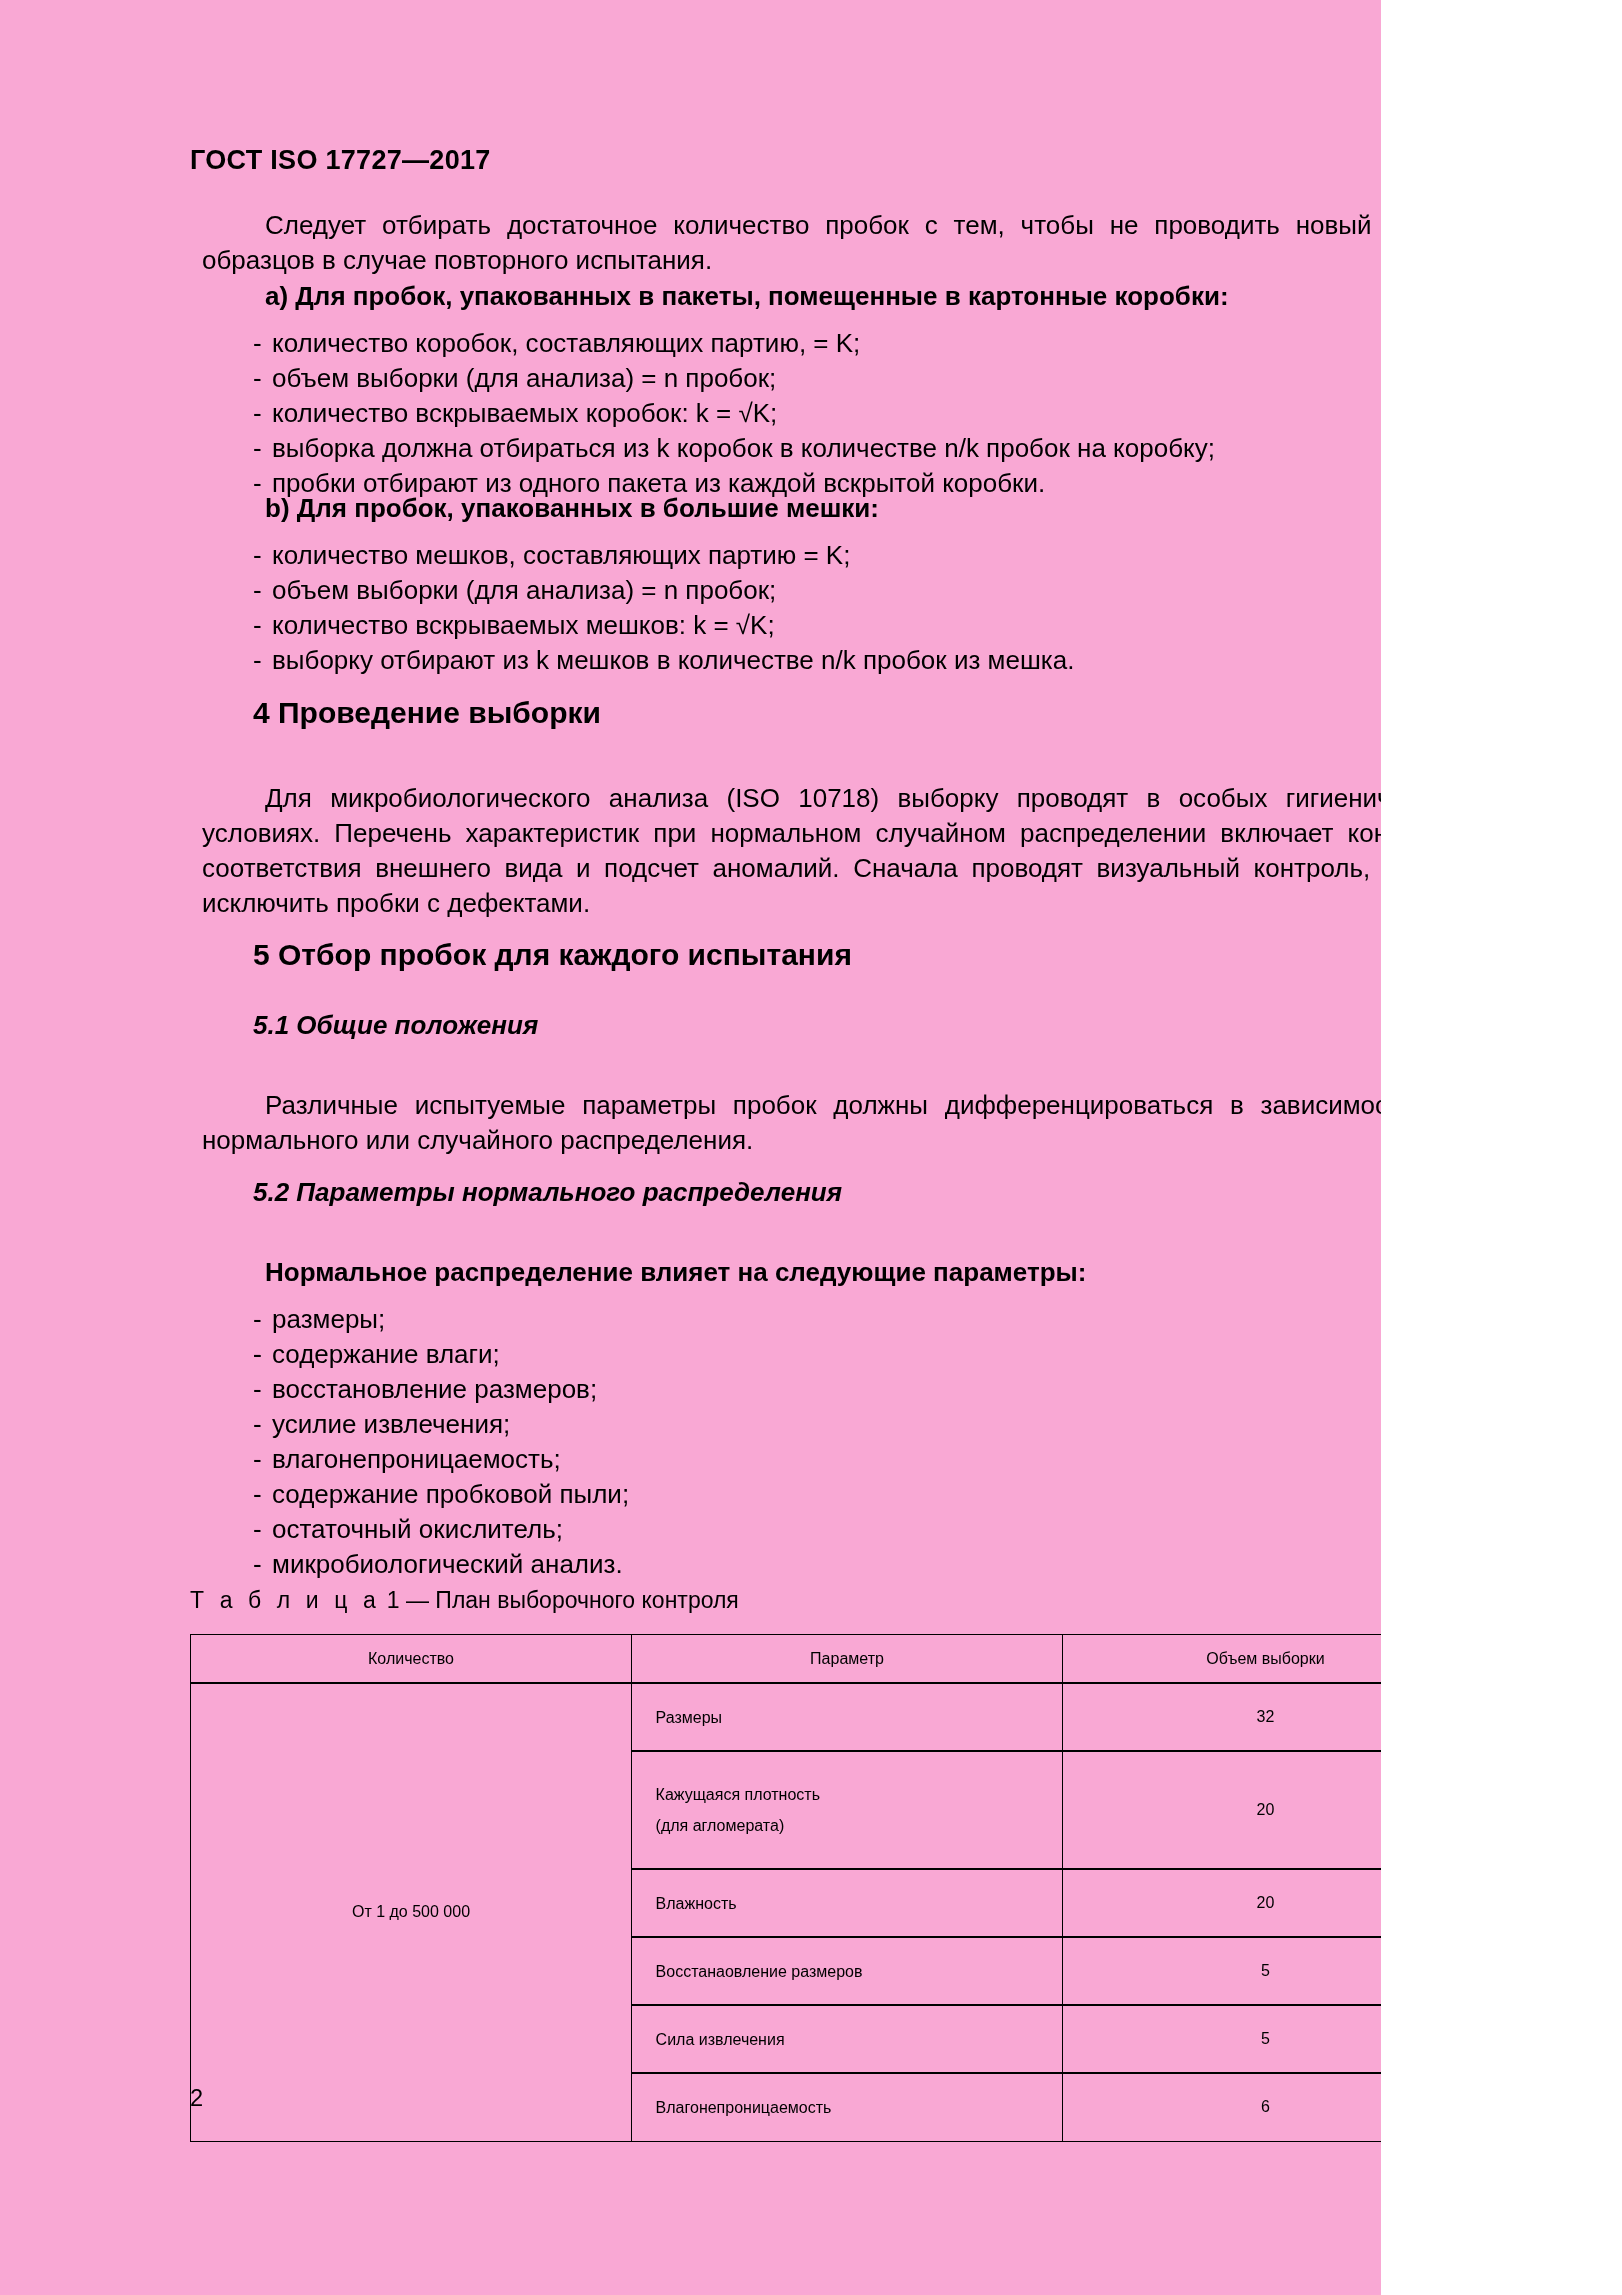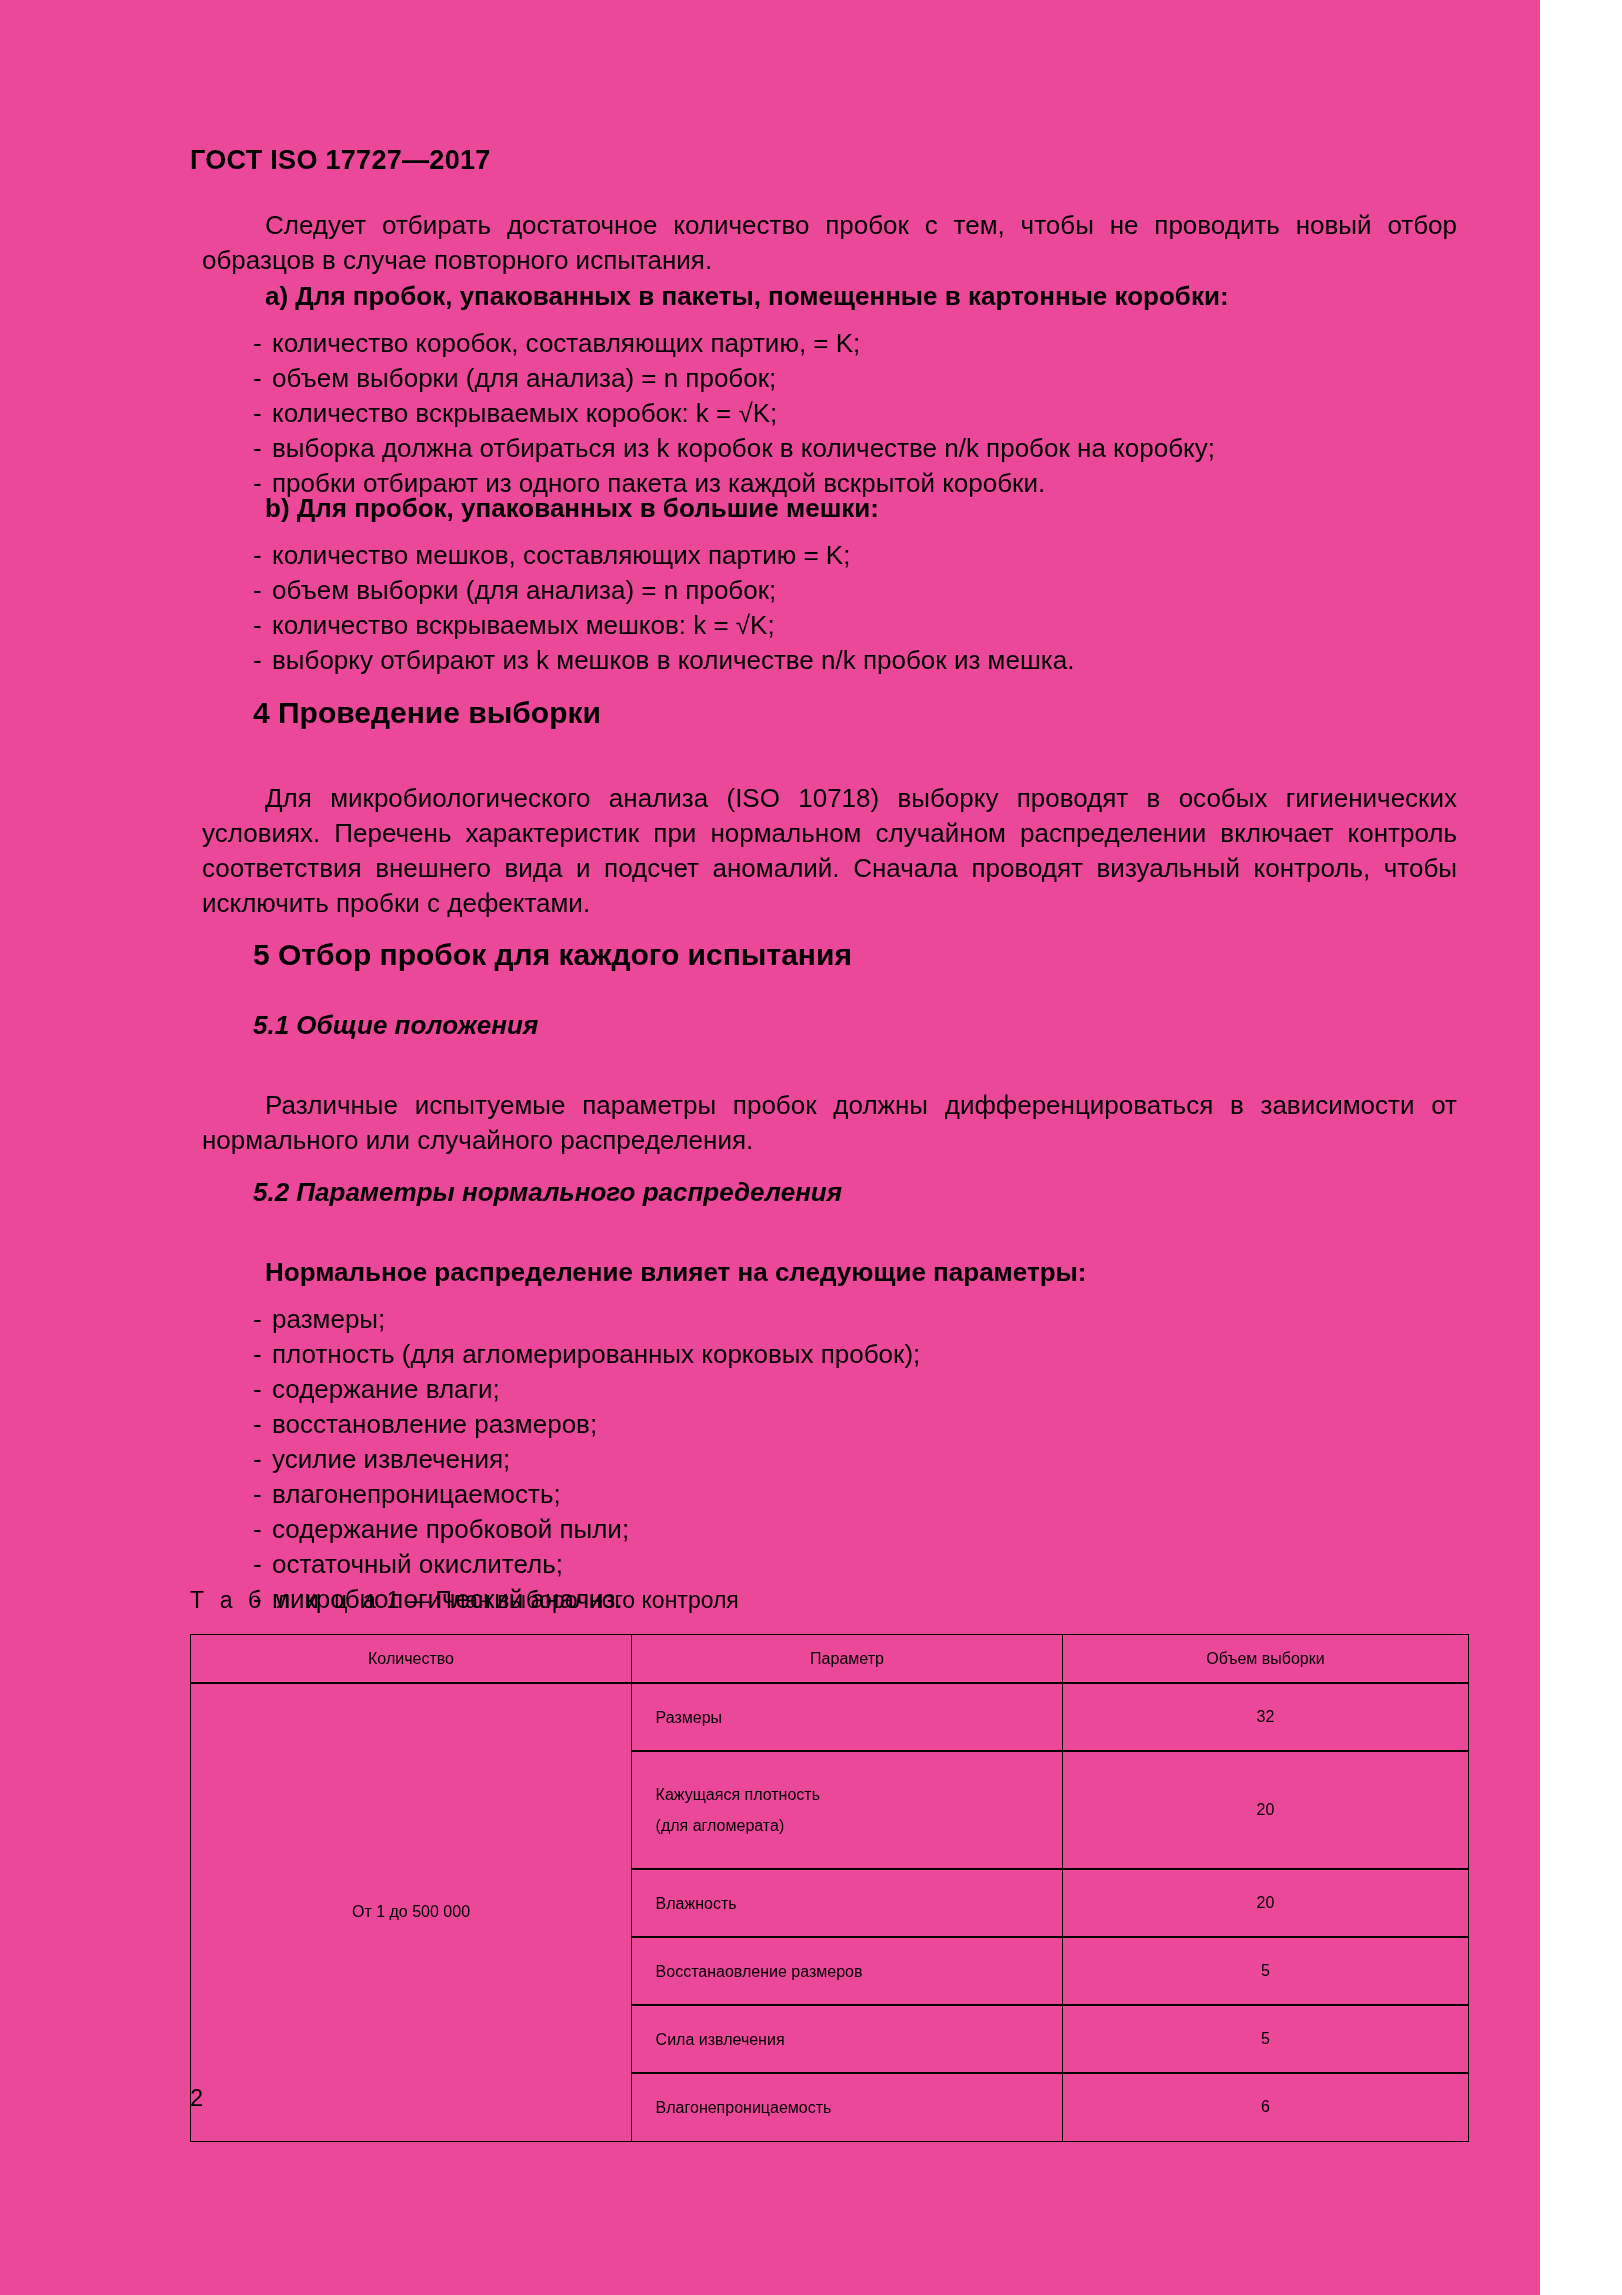--- a/index.html
+++ b/index.html
@@ -6,23 +6,23 @@
     margin: 0;
     padding: 0;
     background: #ffffff;
   }
   body {
     font-family: "Liberation Sans", sans-serif;
     color: #000000;
   }
   .page {
     position: relative;
-    width: 1540px;
+    width: 1381px;
     height: 2295px;
-    background: #ec4899;
+    background: #f9a8d4;
     box-sizing: border-box;
     overflow: hidden;
   }
 
   
   .doc-header {
     position: absolute;
     left: 190px;
     top: 145px;
     font-size: 27px;
@@ -208,21 +208,21 @@
   </div>
 
   <div class="body-block" style="top:1175px;">
     <h2 class="subsec" style="padding-left:63px;">5.2 Параметры нормального распределения</h2>
   </div>
 
   <div class="body-block" style="top:1243px;">
     <p class="sub-lead">Нормальное распределение влияет на следующие параметры:</p>
     <ul class="dash-list">
       <li><span class="dash">-</span><span>размеры;</span></li>
-      <li><span class="dash">-</span><span>плотность (для агломерированных корковых пробок);</span></li>
+      <li><span class="dash">-</span></li>
       <li><span class="dash">-</span><span>содержание влаги;</span></li>
       <li><span class="dash">-</span><span>восстановление размеров;</span></li>
       <li><span class="dash">-</span><span>усилие извлечения;</span></li>
       <li><span class="dash">-</span><span>влагонепроницаемость;</span></li>
       <li><span class="dash">-</span><span>содержание пробковой пыли;</span></li>
       <li><span class="dash">-</span><span>остаточный окислитель;</span></li>
       <li><span class="dash">-</span><span>микробиологический анализ.</span></li>
     </ul>
   </div>
 

